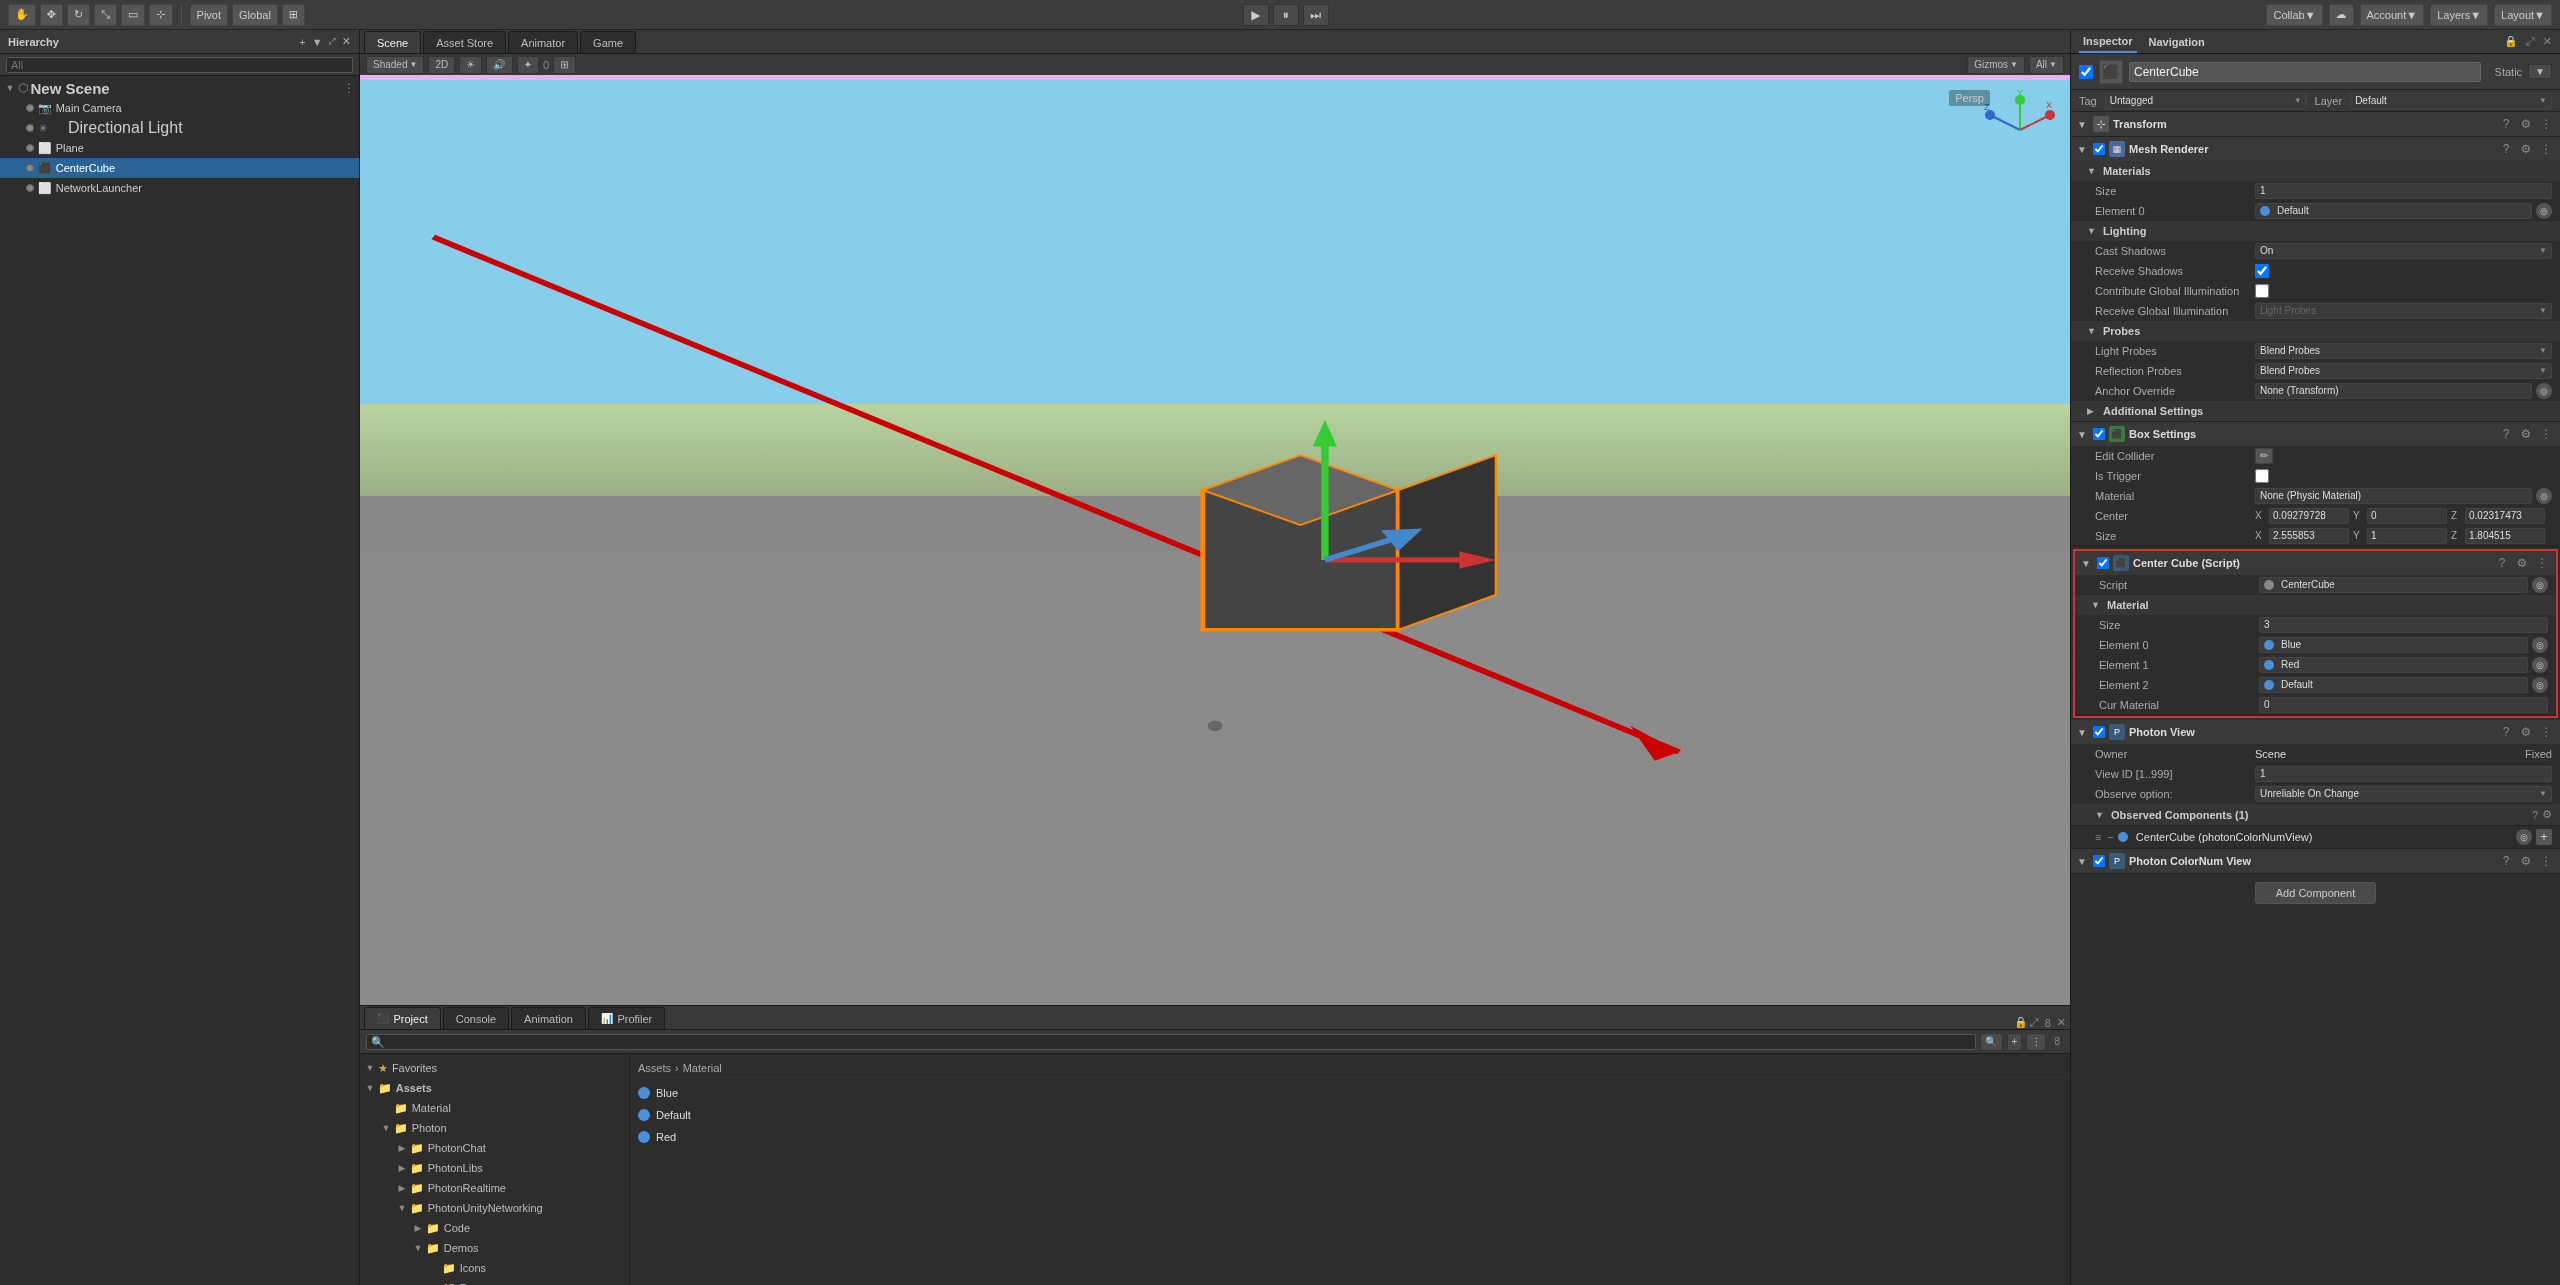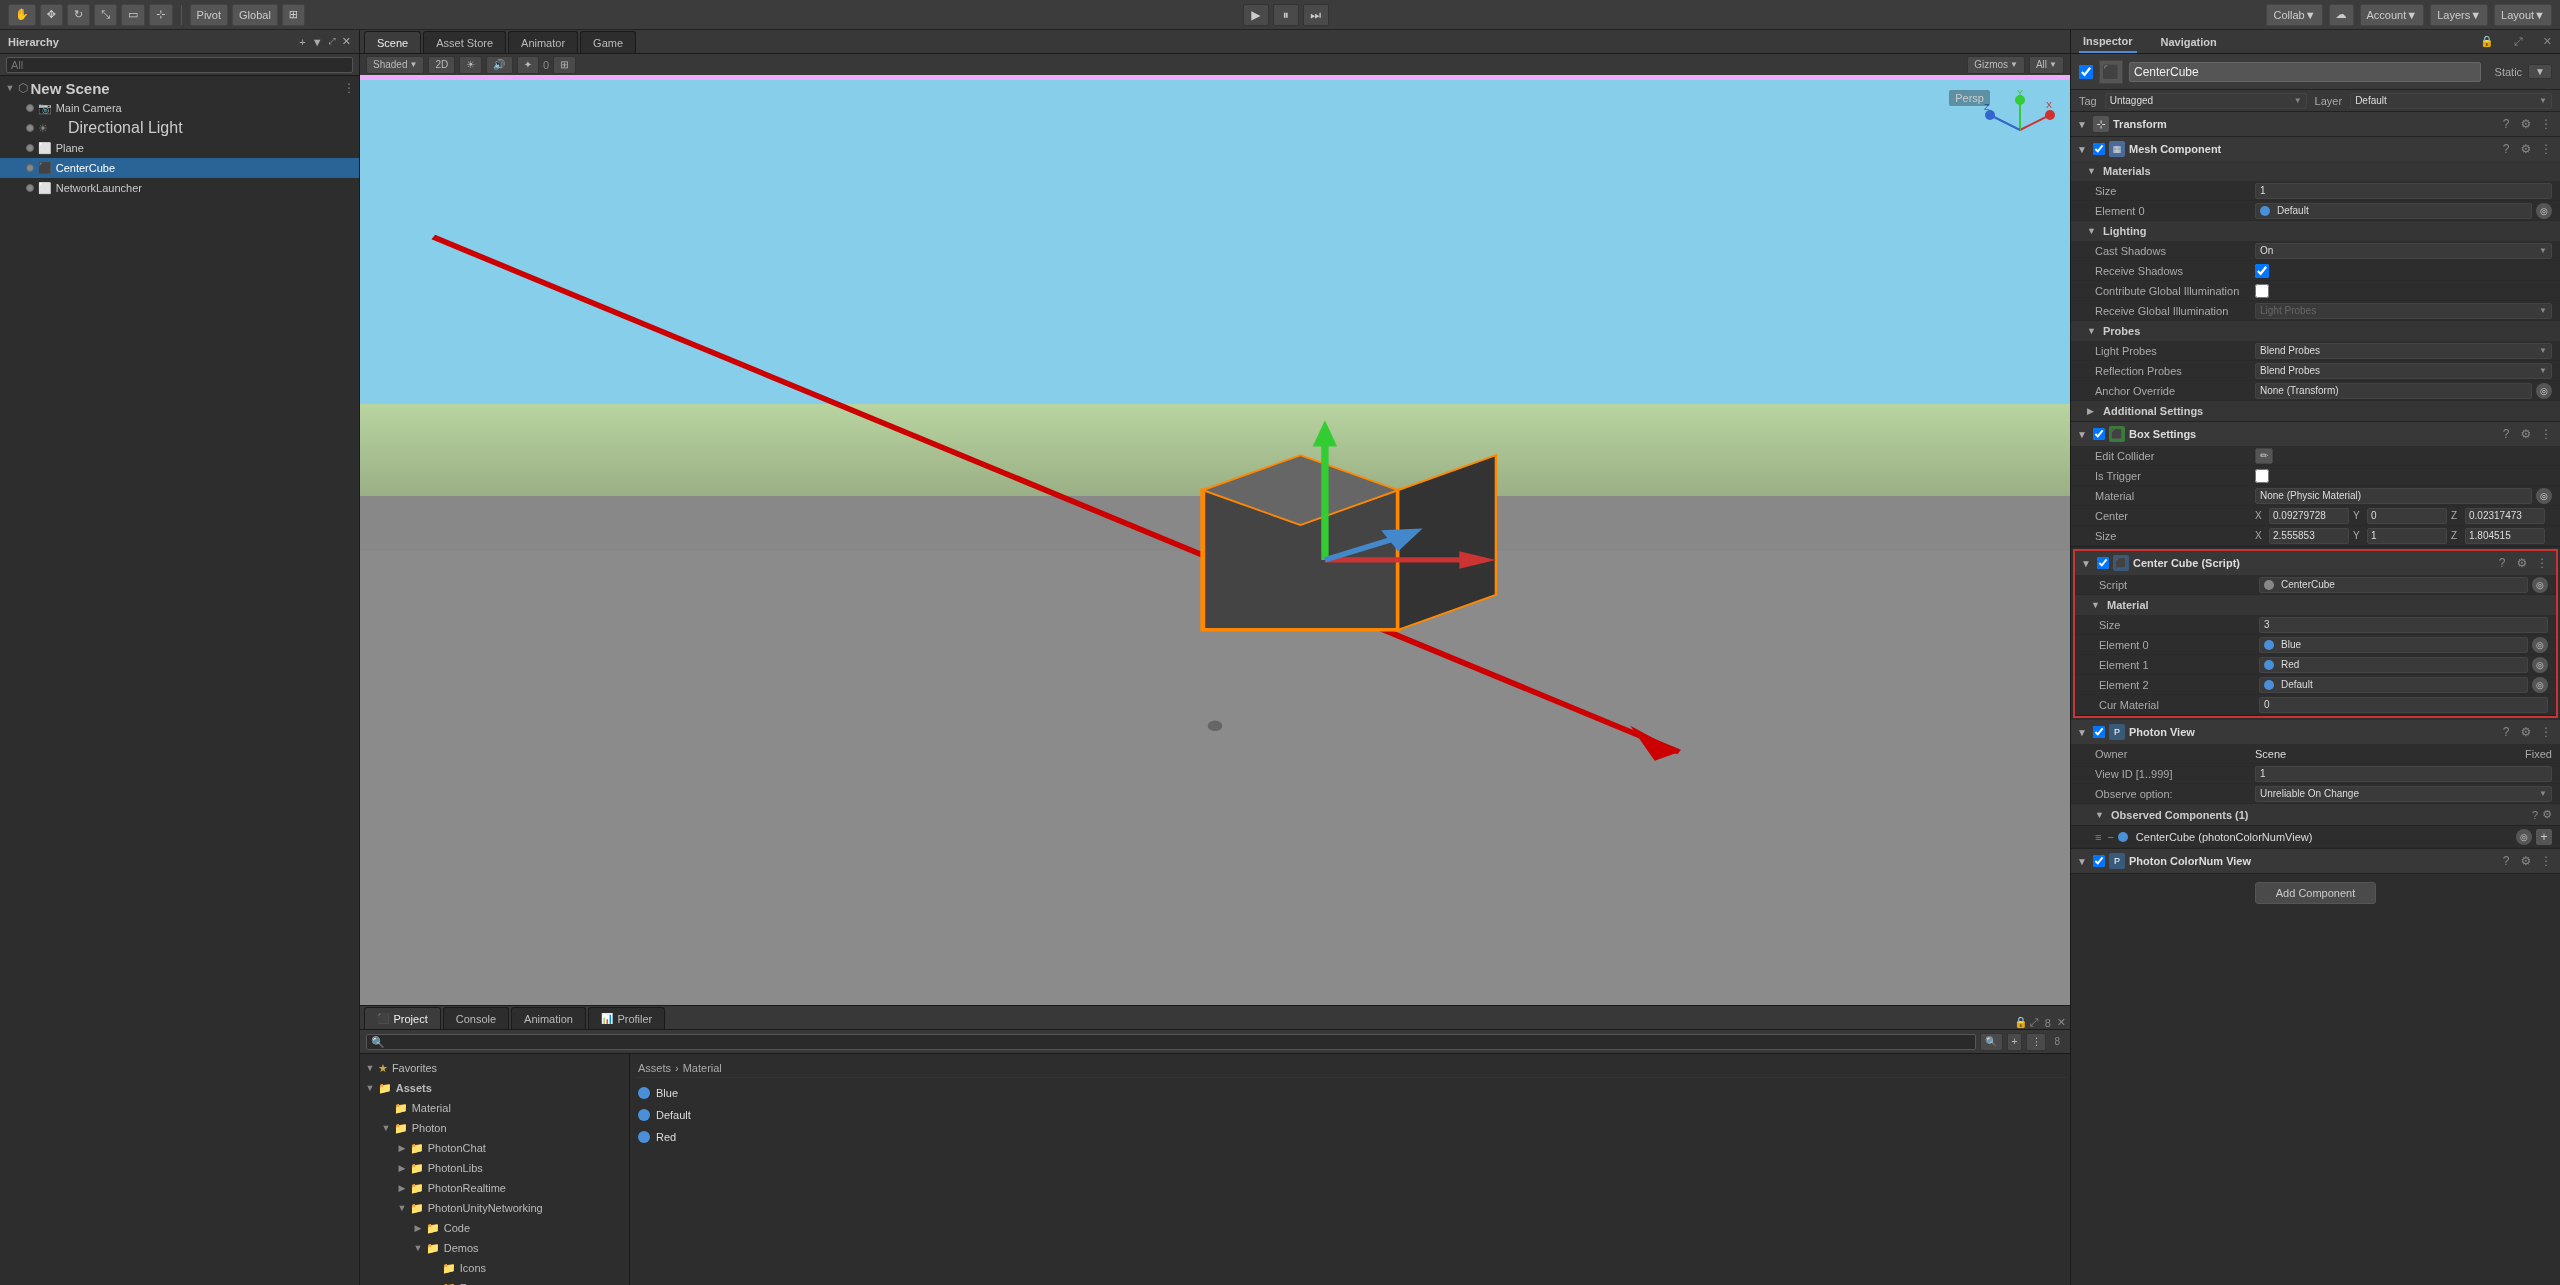--- a/index.html
+++ b/index.html
@@ -290,21 +290,21 @@
       overflow: hidden;
     }
     
     .inspector-header {
       height: 24px;
       background: #383838;
       border-bottom: 1px solid #1a1a1a;
       display: flex;
       align-items: center;
       padding: 0 8px;
-      gap: 20px;
+      gap: 8px;
     }
     .inspector-header-tab {
       color: #ccc;
       font-size: 11px;
       font-weight: bold;
       cursor: pointer;
       padding: 0 4px;
       height: 22px;
       display: flex; align-items: center;
     }
@@ -844,21 +844,21 @@
             <span class="comp-action-btn">⋮</span>
           </div>
         </div>
       </div>
 
       <div class="component-section">
         <div class="component-header">
           <span class="comp-expand">▼</span>
           <input type="checkbox" checked="" class="comp-checkbox" style="">
           <div class="comp-icon" style="background:#4a6a9a;font-size:9px;">▦</div>
-          <span class="comp-name">Mesh Component</span>
+          <span class="comp-name">Mesh Renderer</span>
           <div class="comp-actions">
             <span class="comp-action-btn">?</span>
             <span class="comp-action-btn">⚙</span>
             <span class="comp-action-btn">⋮</span>
           </div>
         </div>
 
         <div class="section-header-row">
           <span class="section-expand">▼</span>
           <span class="section-label">Materials</span>

